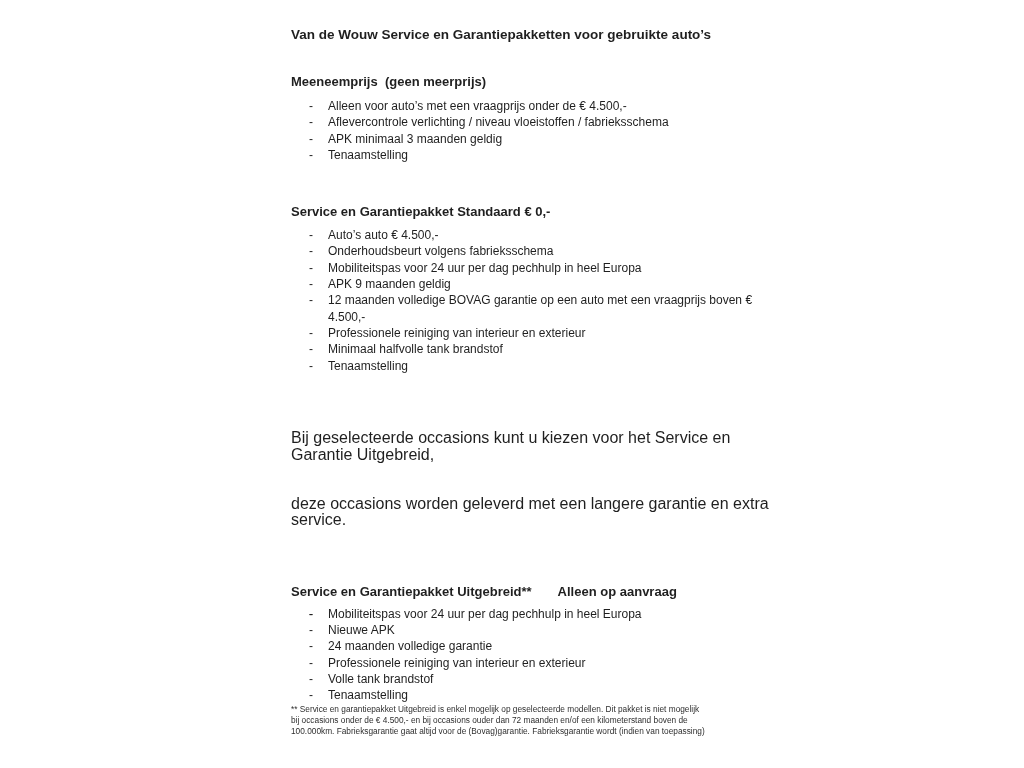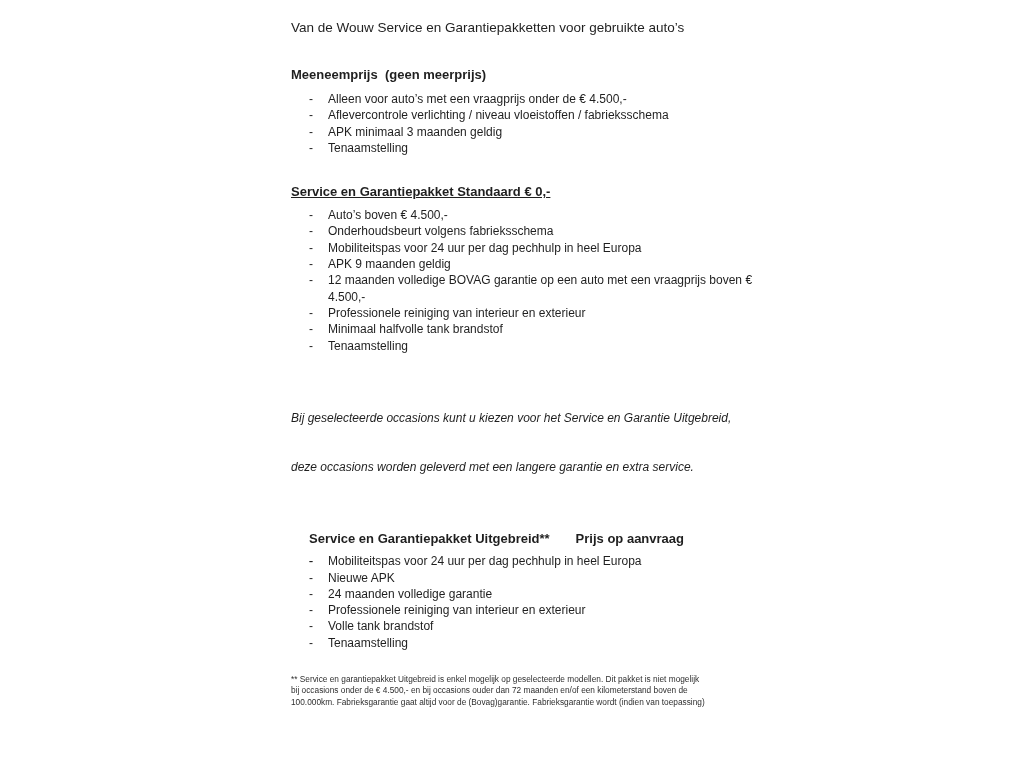--- a/index.html
+++ b/index.html
@@ -5,78 +5,78 @@
   * { margin:0; padding:0; box-sizing:border-box; }
   html,body { background:#ffffff; }
   body {
     width:1024px; height:768px; overflow:hidden;
     font-family:"Liberation Sans", sans-serif;
     color:#1f1f1f;
   }
   .page { position:relative; width:1024px; height:768px; background:#ffffff; }
   .content { position:absolute; left:291px; top:0; width:480px; }
 
-  .title { margin-top:20px; font-size:13.5px; font-weight:normal; white-space:pre-wrap; }
+  .title { margin-top:27px; font-size:13.5px; font-weight:bold; white-space:pre-wrap; }
 
   .heading { font-size:13px; font-weight:bold; white-space:pre-wrap; line-height:16px; }
   .h1 { margin-top:32px; }
-  .h2 { margin-top:28px;text-decoration:underline; }
-  .h3 { margin-top:23px; display:flex;margin-left:18px; }
+  .h2 { margin-top:41px; }
+  .h3 { margin-top:23px; display:flex; }
   .h3 .h-right { margin-left:26px; }
 
   ul.list { list-style:none; margin-top:8px; }
   ul.l2 { margin-top:7px; }
   ul.l3 { margin-top:6px; }
   ul.list li {
     position:relative; padding-left:37px;
     font-size:12px; line-height:16.3px; white-space:pre-wrap;
   }
   ul.list li .dash { position:absolute; left:18px; top:0; }
 
-  .para { margin-top:24px; font-size:12px; line-height:16.3px; white-space:pre-wrap;font-style:italic; }
+  .para { margin-top:24px; font-size:16px; line-height:16.3px; white-space:pre-wrap; }
 
-  .footnote { margin-top:23px; font-size:8.3px; line-height:11.4px; color:#2e2e2e; }
+  .footnote { font-size:8.3px; line-height:11.4px; color:#2e2e2e; }
   .footnote div { white-space:nowrap; }
 </style>
 </head>
 <body>
 
 <div class="page">
   <div class="content">
 
     <div class="title">Van de Wouw Service en Garantiepakketten voor gebruikte auto’s</div>
 
     <div class="heading h1">Meeneemprijs  (geen meerprijs)</div>
     <ul class="list l1">
       <li><span class="dash">-</span><span>Alleen voor auto’s met een vraagprijs onder de € 4.500,-</span></li>
       <li><span class="dash">-</span><span>Aflevercontrole verlichting / niveau vloeistoffen / fabrieksschema</span></li>
       <li><span class="dash">-</span><span>APK minimaal 3 maanden geldig</span></li>
       <li><span class="dash">-</span><span>Tenaamstelling</span></li>
     </ul>
 
     <div class="heading h2">Service en Garantiepakket Standaard € 0,-</div>
     <ul class="list l2">
-      <li><span class="dash">-</span><span>Auto’s boven € 4.500,-</span></li>
+      <li><span class="dash">-</span><span>Auto’s auto € 4.500,-</span></li>
       <li><span class="dash">-</span><span>Onderhoudsbeurt volgens fabrieksschema</span></li>
       <li><span class="dash">-</span><span>Mobiliteitspas voor 24 uur per dag pechhulp in heel Europa</span></li>
       <li><span class="dash">-</span><span>APK 9 maanden geldig</span></li>
       <li><span class="dash">-</span><span>12 maanden volledige BOVAG garantie op een auto met een vraagprijs boven € 4.500,-</span></li>
       <li><span class="dash">-</span><span>Professionele reiniging van interieur en exterieur</span></li>
       <li><span class="dash">-</span><span>Minimaal halfvolle tank brandstof</span></li>
       <li><span class="dash">-</span><span>Tenaamstelling</span></li>
     </ul>
 
     <div class="para">
       <div>Bij geselecteerde occasions kunt u kiezen voor het Service en Garantie Uitgebreid,</div>
       <div>deze occasions worden geleverd met een langere garantie en extra service.</div>
     </div>
 
     <div class="heading h3">
       <span>Service en Garantiepakket Uitgebreid**</span>
-      <span class="h-right">Prijs op aanvraag</span>
+      <span class="h-right">Alleen op aanvraag</span>
     </div>
     <ul class="list l3">
       <li><span class="dash">-</span></li>
       <li><span class="dash">-</span><span>Mobiliteitspas voor 24 uur per dag pechhulp in heel Europa</span></li>
       <li><span class="dash">-</span><span>Nieuwe APK</span></li>
       <li><span class="dash">-</span><span>24 maanden volledige garantie</span></li>
       <li><span class="dash">-</span><span>Professionele reiniging van interieur en exterieur</span></li>
       <li><span class="dash">-</span><span>Volle tank brandstof</span></li>
       <li><span class="dash">-</span><span>Tenaamstelling</span></li>
     </ul>

